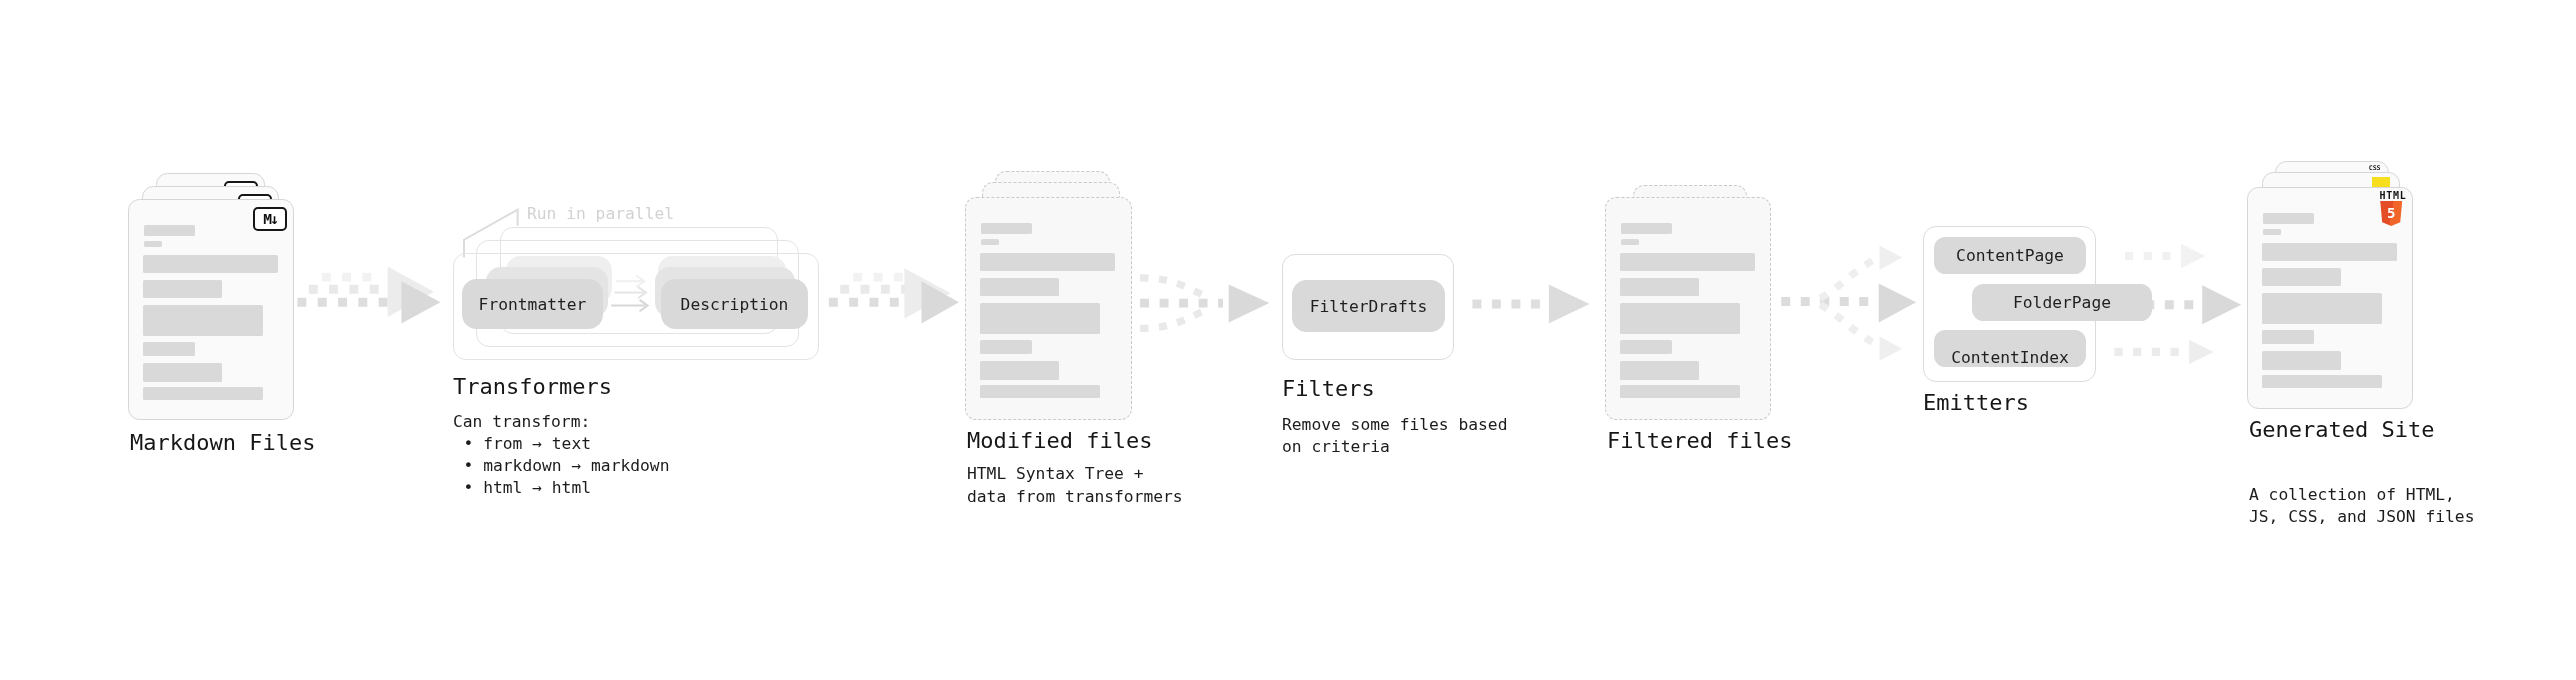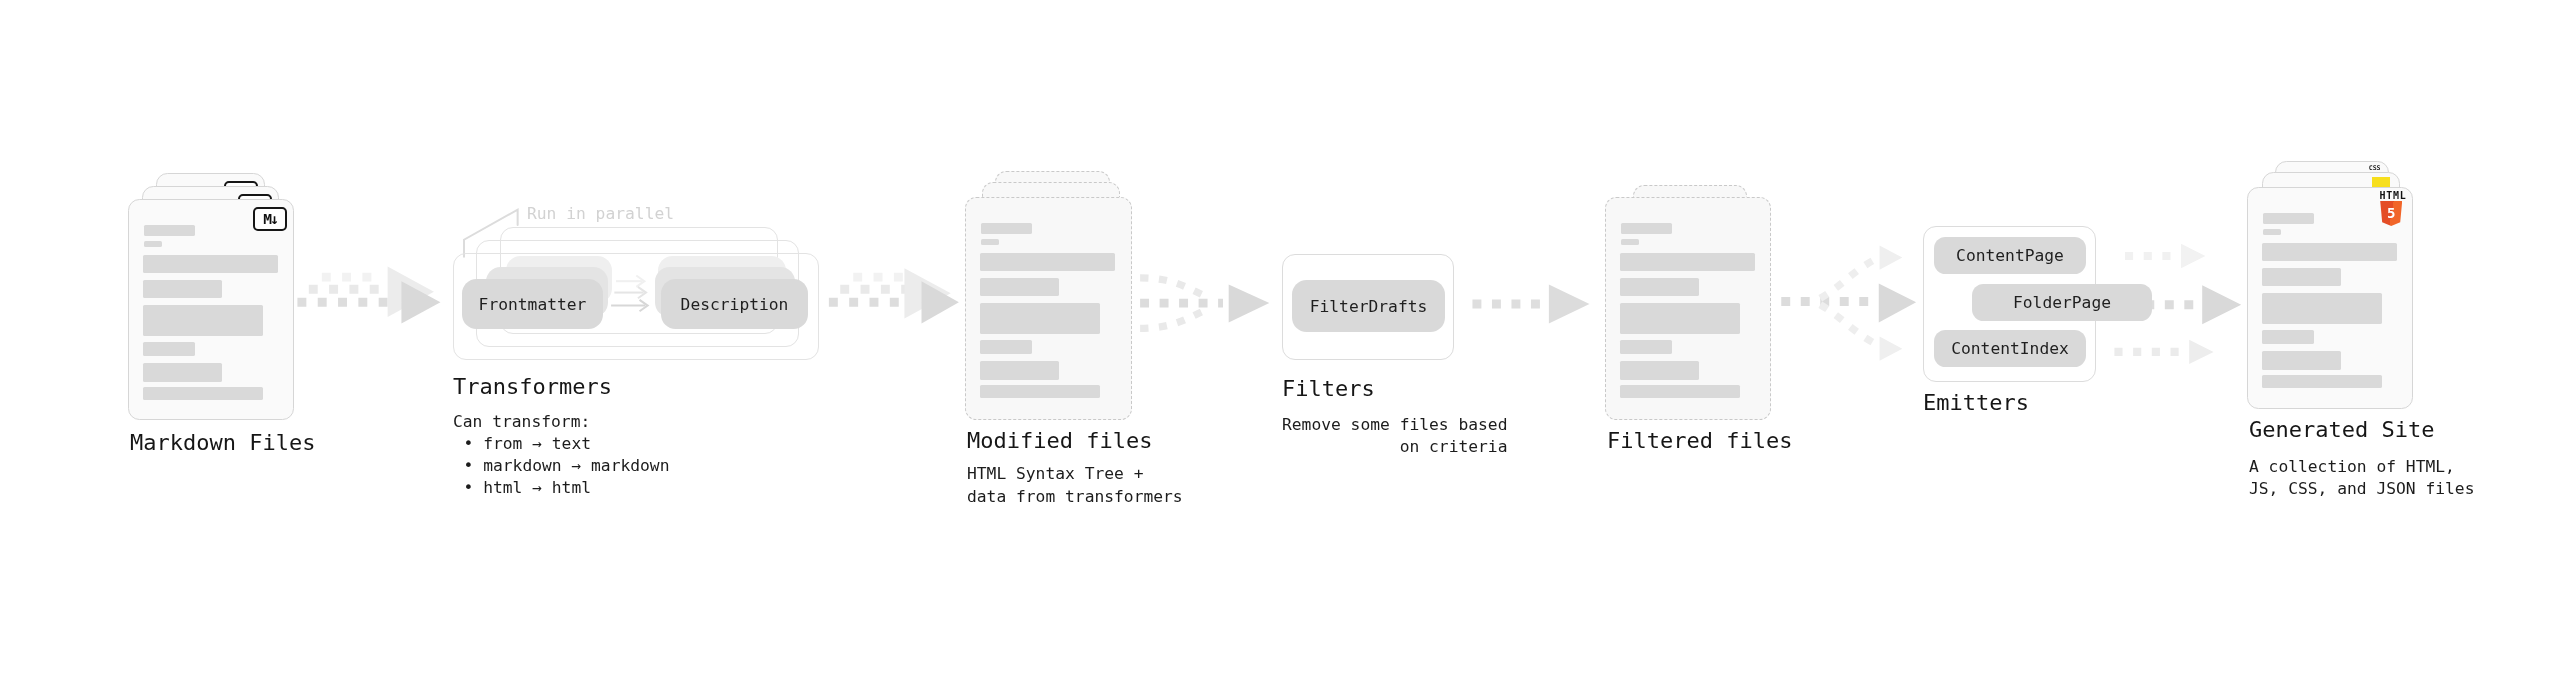--- a/index.html
+++ b/index.html
@@ -184,21 +184,21 @@
   <div class="desc" style="left:967px;top:462px;line-height:23px;">
     <div>HTML Syntax Tree +</div>
     <div>data from transformers</div>
   </div>
 
   <div class="gbox filled" style="left:1282px;top:254px;width:172px;height:106px;"></div>
   <div class="pill" style="left:1292px;top:280px;width:153px;height:52px;">
       <span>FilterDrafts</span>
     </div>
   <div class="label" style="left:1282px;top:377px;">Filters</div>
-  <div class="desc" style="left:1282px;top:414px;text-align:right;">
+  <div class="desc" style="left:1282px;top:414px;">
     <div>Remove some files based</div>
     <div>on criteria</div>
   </div>
 
   <div class="file-card dashed" style="left:1633px;top:185px;width:114px;height:98px;"></div>
   <div class="file-card dashed" style="left:1605px;top:197px;width:166px;height:223px;">
     <div class="bars">
         <i></i>
         <i></i>
         <i></i>
@@ -211,21 +211,21 @@
   </div>
   <div class="label" style="left:1607px;top:429px;">Filtered files</div>
 
   <div class="gbox filled" style="left:1923px;top:226px;width:173px;height:156px;"></div>
   <div class="pill small" style="left:1934px;top:237px;width:152px;height:37px;">
       <span>ContentPage</span>
     </div>
   <div class="pill small" style="left:1972px;top:284px;width:180px;height:37px;">
       <span>FolderPage</span>
     </div>
-  <div class="pill small" style="left:1934px;top:330px;width:152px;height:37px;">
+  <div class="pill small" style="left:1934px;top:330px;width:152px;height:37px;align-items:flex-end;">
       <span>ContentIndex</span>
     </div>
   <div class="label" style="left:1923px;top:391px;">Emitters</div>
 
   <div class="file-card" style="left:2275px;top:161px;width:114px;height:89px;">
     <div class="css-badge">
       <div class="txt">CSS</div>
       <div class="bar"></div>
     </div>
   </div>
@@ -244,19 +244,19 @@
         <i></i>
         <i></i>
         <i></i>
         <i></i>
         <i></i>
         <i></i>
         <i></i>
       </div>
   </div>
   <div class="label" style="left:2249px;top:418px;">Generated Site</div>
-  <div class="desc" style="left:2249px;top:456px;">
+  <div class="desc" style="left:2249px;top:484px;">
     <div>A collection of HTML,</div>
     <div>JS, CSS, and JSON files</div>
   </div>
 
 </div>
 
 
 </body></html>

